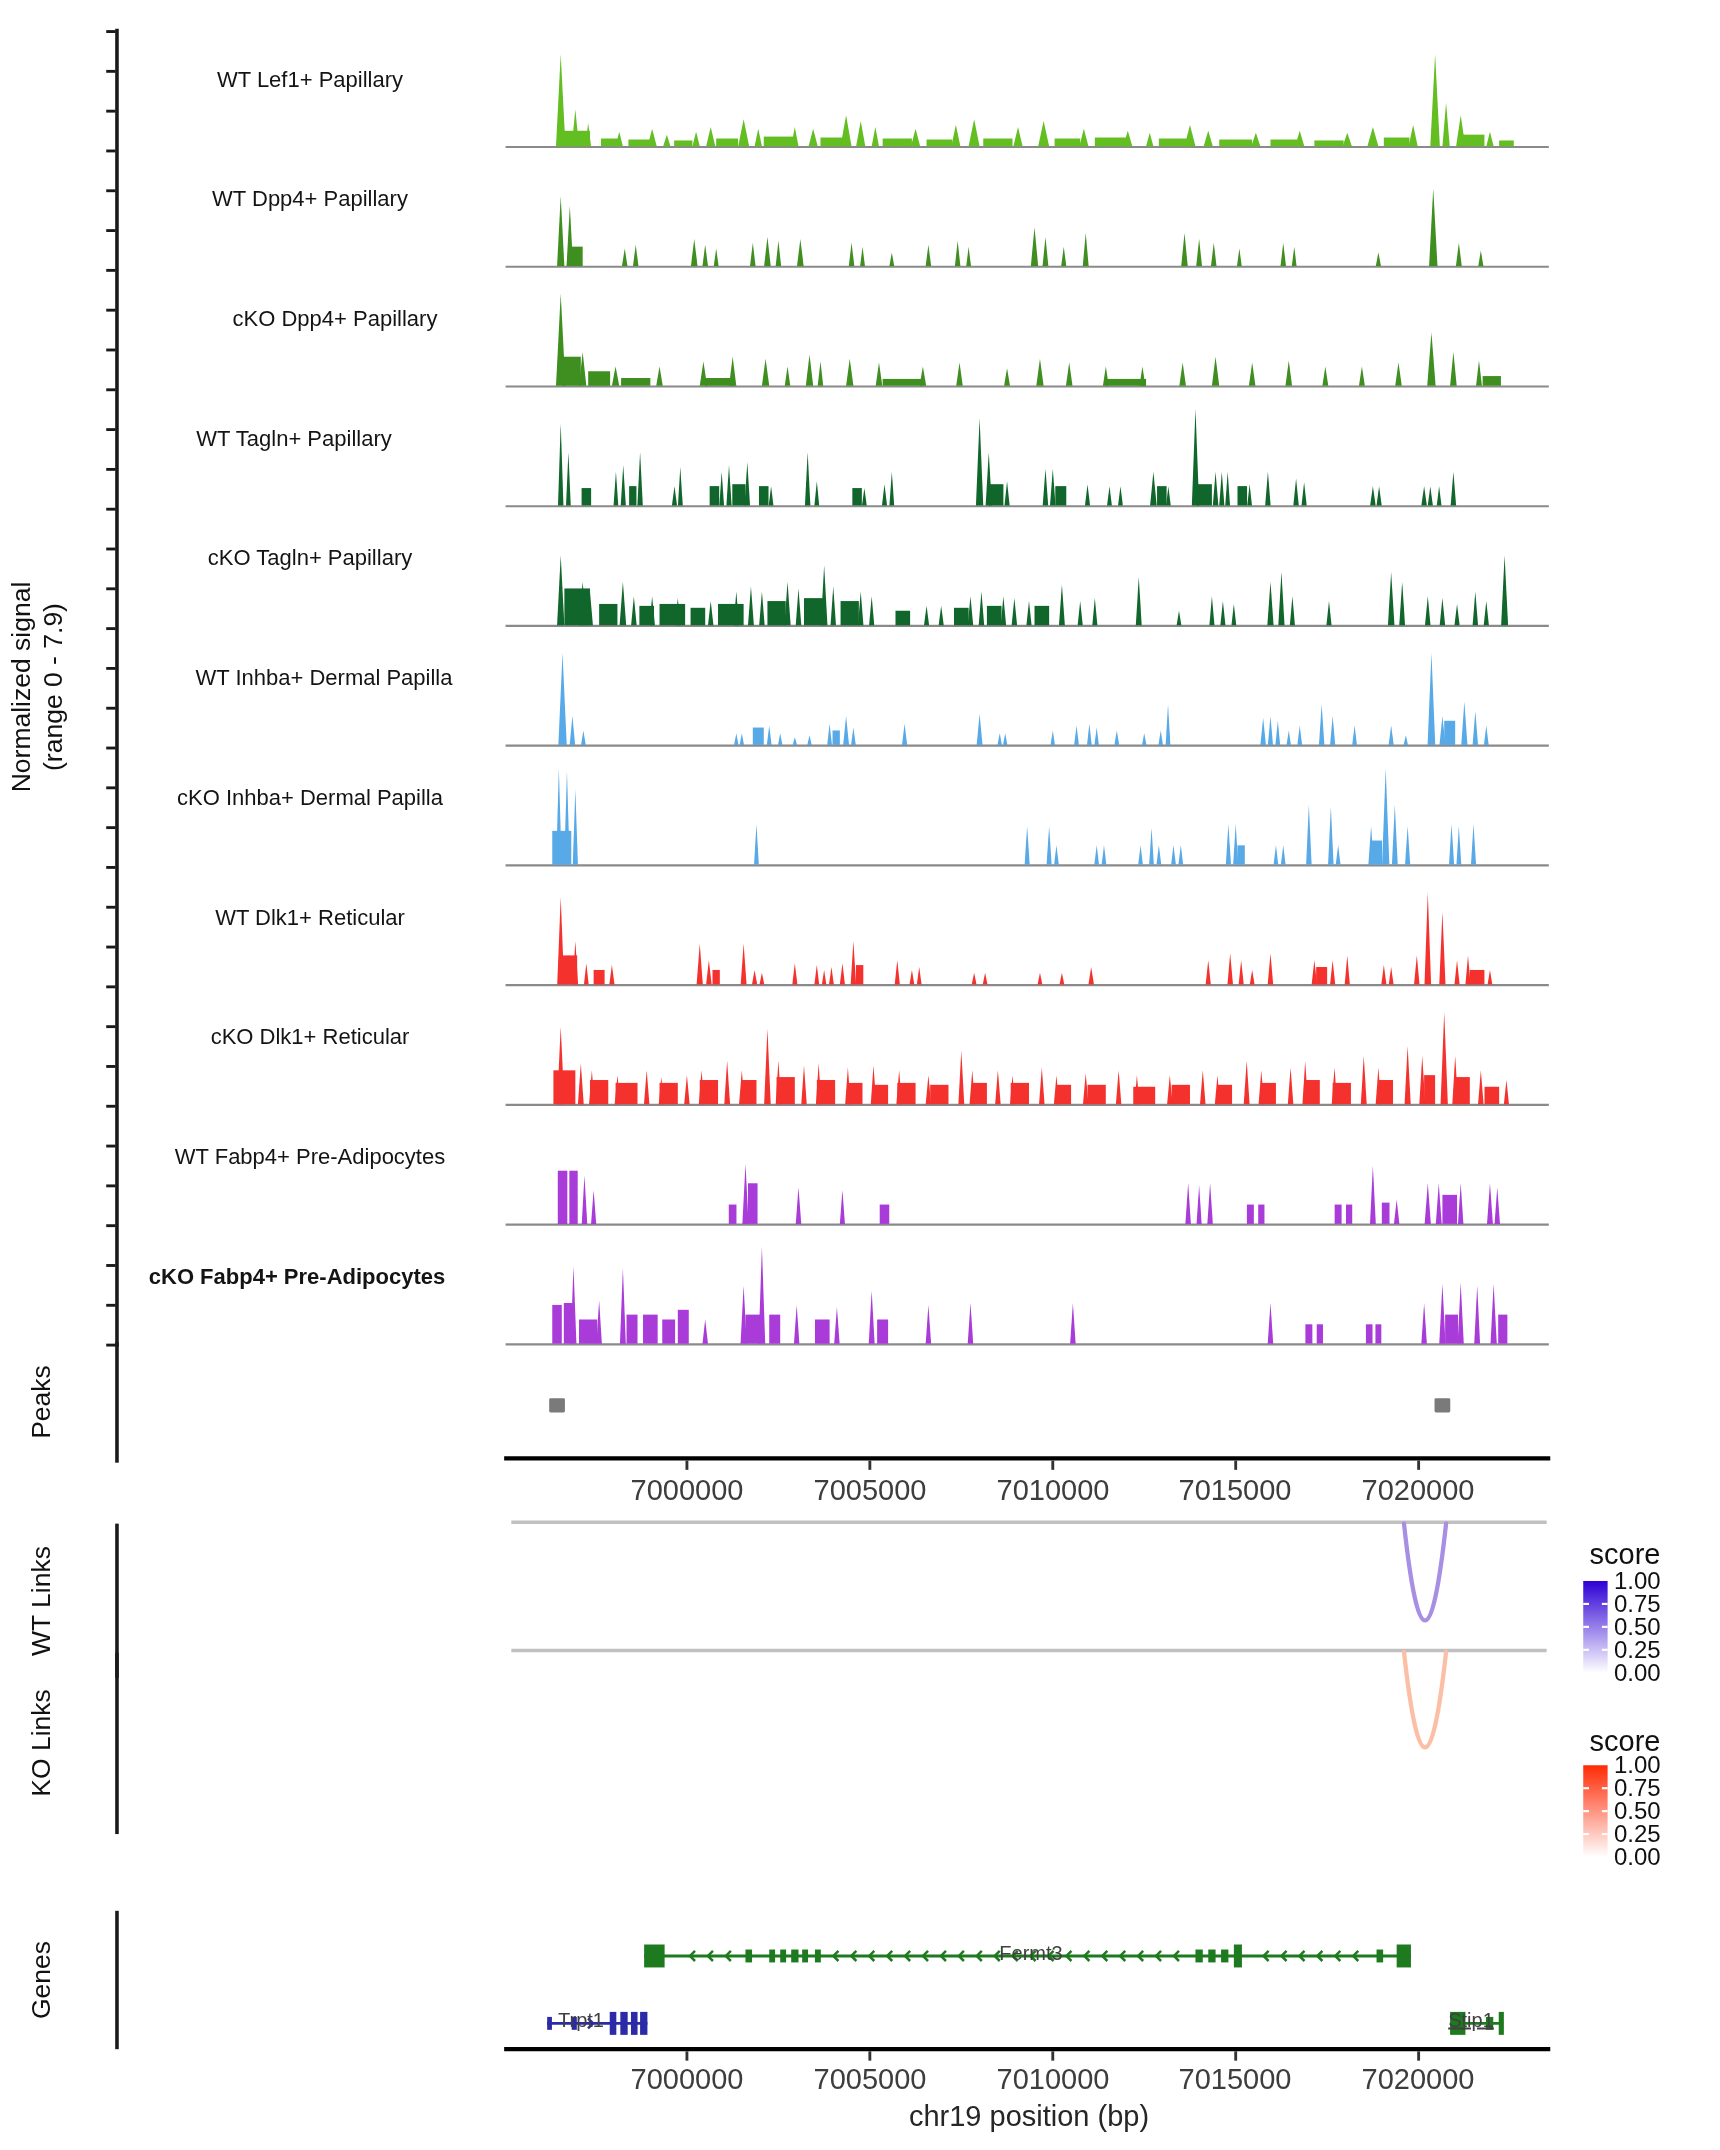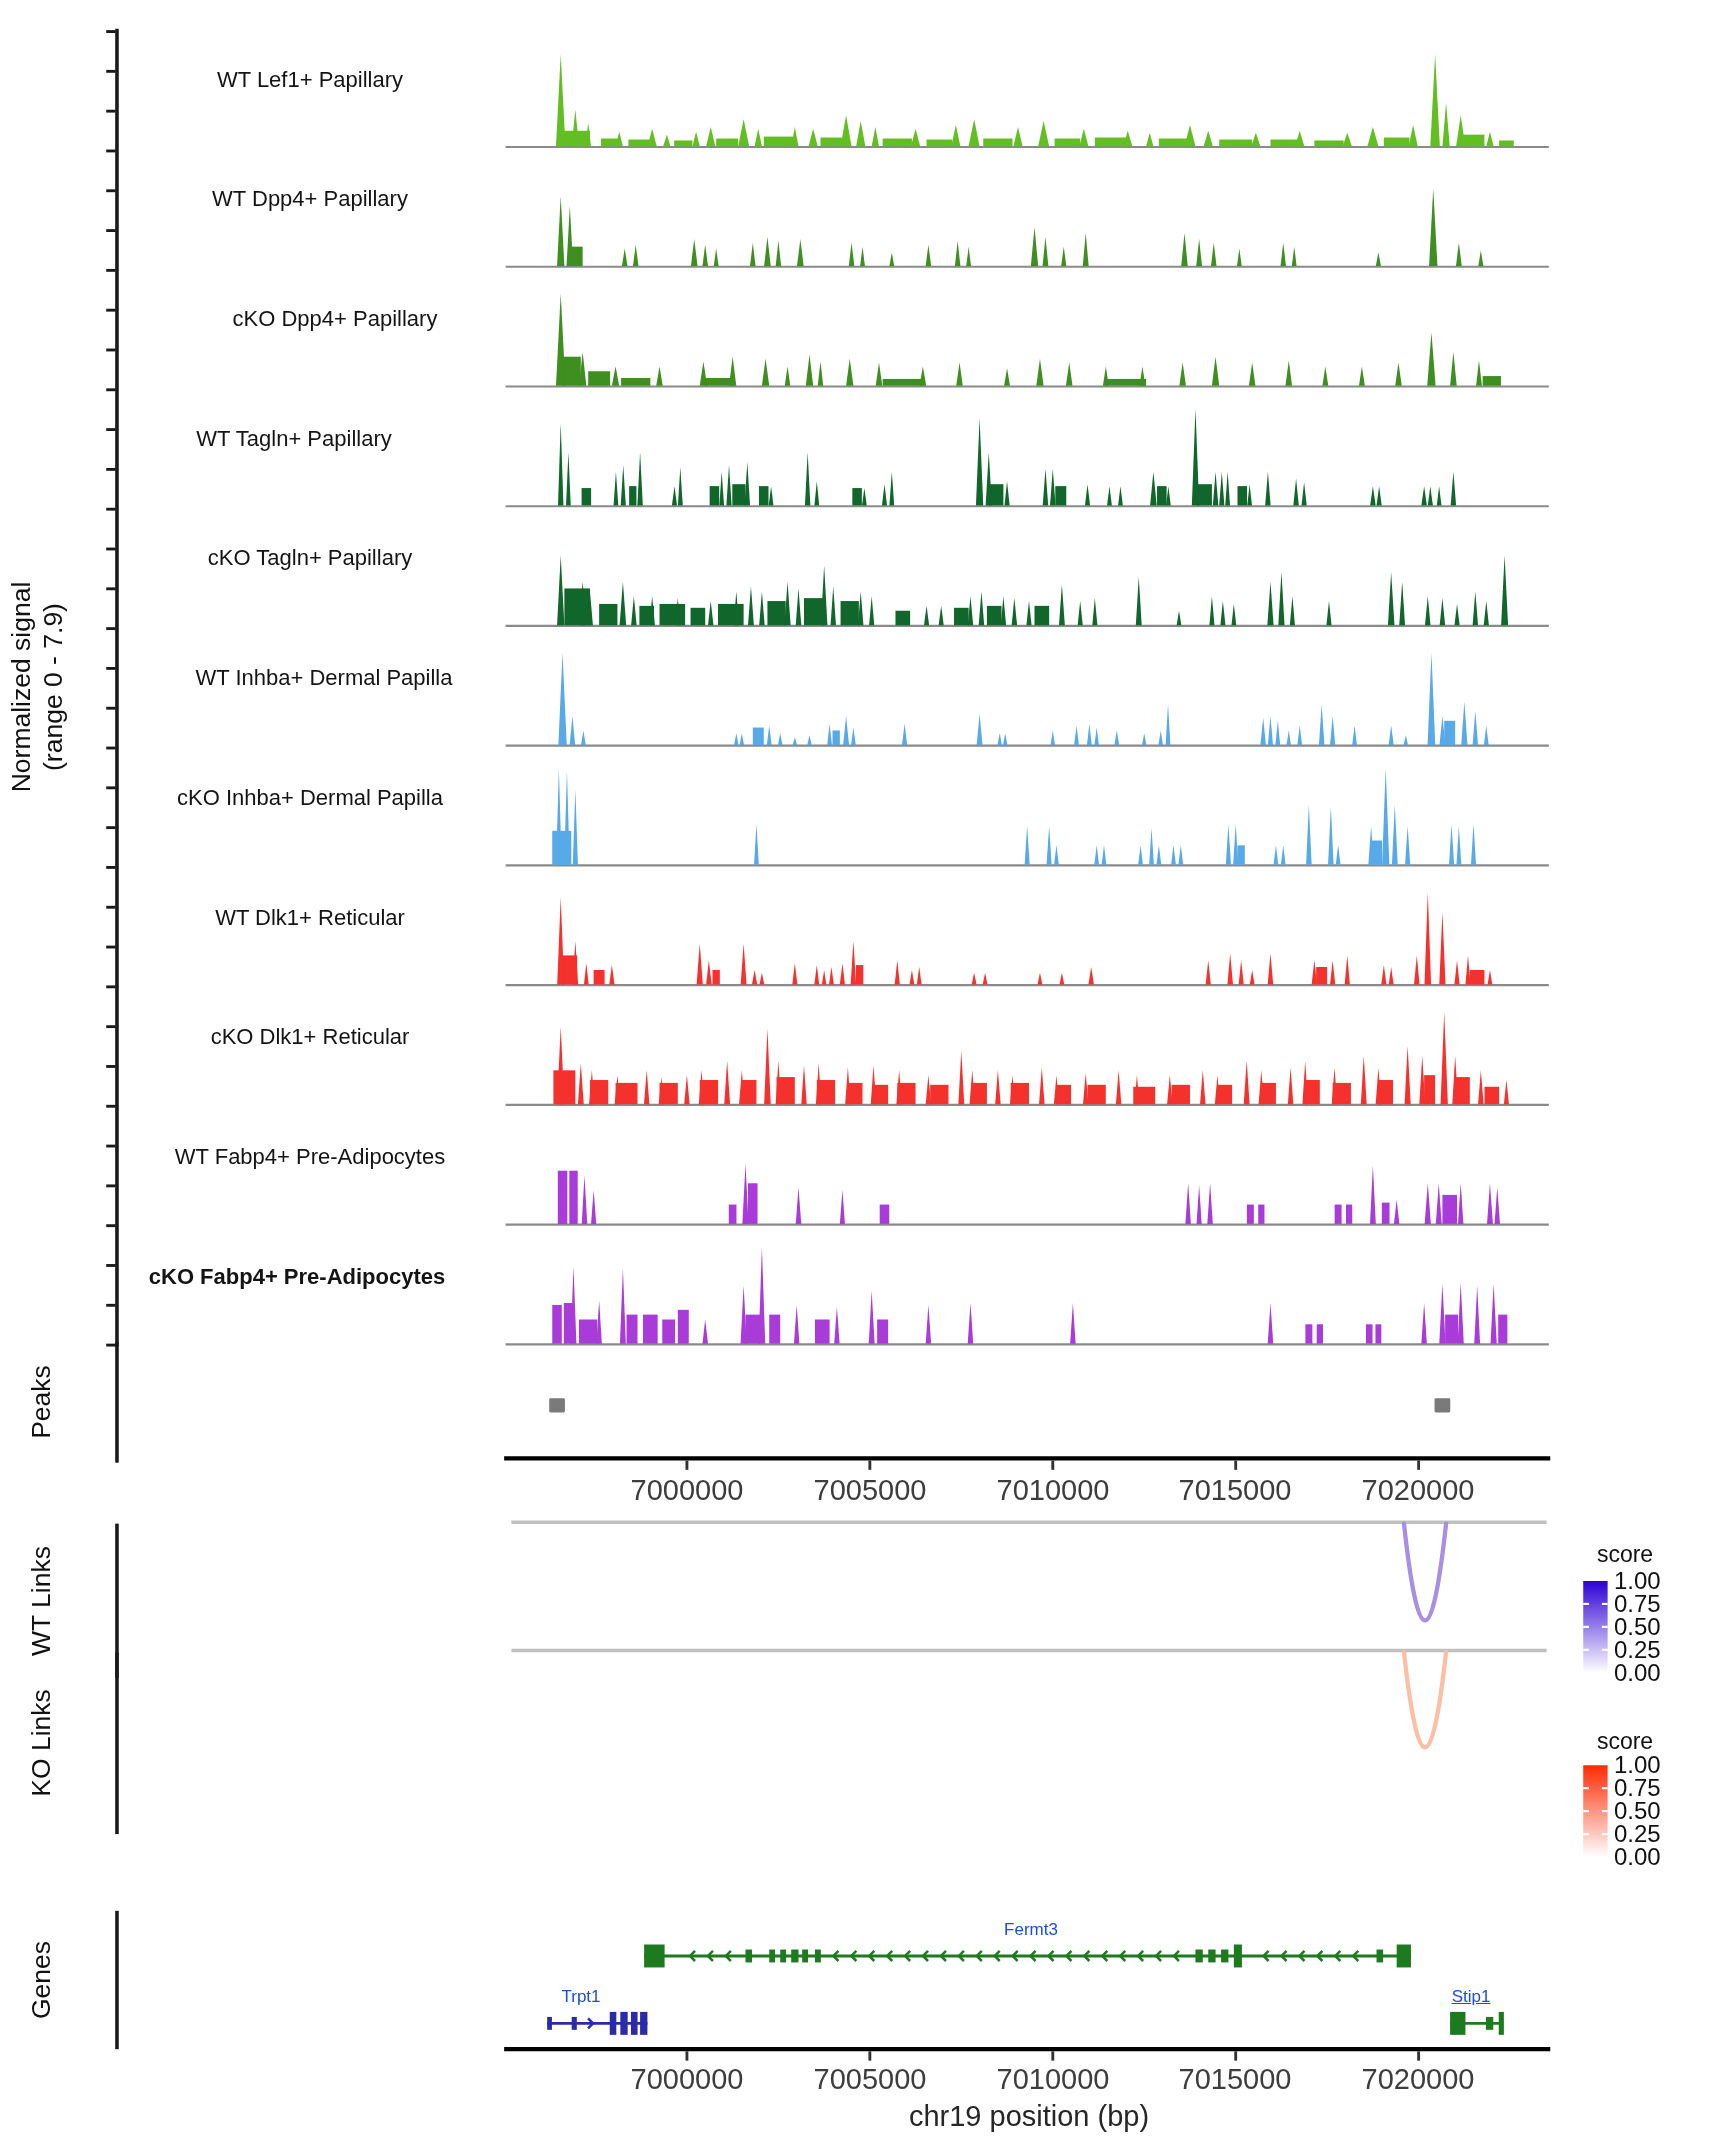--- a/index.html
+++ b/index.html
@@ -9,26 +9,26 @@
   .vlabel{position:absolute;transform:translate(-50%,-50%) rotate(-90deg);
           white-space:nowrap;color:#111;}
   .ylab{font-size:26.5px;text-align:center;line-height:32px;}
   .sec{font-size:26.5px;}
   .track-label{position:absolute;transform:translate(-50%,-50%);font-size:22px;
                color:#141414;white-space:nowrap;}
   .tick-label{position:absolute;transform:translate(-50%,-50%);font-size:29px;
               color:#3d3d3d;white-space:nowrap;}
   .axis-title{position:absolute;transform:translate(-50%,-50%);font-size:29px;
               color:#262626;white-space:nowrap;}
-  .legend-title{position:absolute;transform:translate(-50%,-50%);font-size:23px;
+  .legend-title{position:absolute;transform:translate(-50%,-50%);font-size:29px;
                 color:#111;white-space:nowrap;}
   .legend-val{position:absolute;transform:translate(0,-50%);font-size:24px;
               color:#111;white-space:nowrap;}
-  .gene-label{position:absolute;transform:translate(-50%,-50%);font-size:17px;
-              color:#1d4ed8;white-space:nowrap;}
+  .gene-label{position:absolute;transform:translate(-50%,-50%);font-size:20px;
+              color:#404040;white-space:nowrap;margin-top:23px;}
 </style>
 </head>
 <body>
 
 <div id="app">
   <svg id="plot" width="1721" height="2151" viewBox="0 0 2400 3000">
       <line x1="163" y1="40" x2="163" y2="1878" stroke="#1a1a1a" stroke-width="5"></line>
       <line x1="148" y1="44" x2="161" y2="44" stroke="#1a1a1a" stroke-width="4"></line>
       <line x1="148" y1="99.51515151515152" x2="161" y2="99.51515151515152" stroke="#1a1a1a" stroke-width="4"></line>
       <line x1="148" y1="155.03030303030303" x2="161" y2="155.03030303030303" stroke="#1a1a1a" stroke-width="4"></line>

